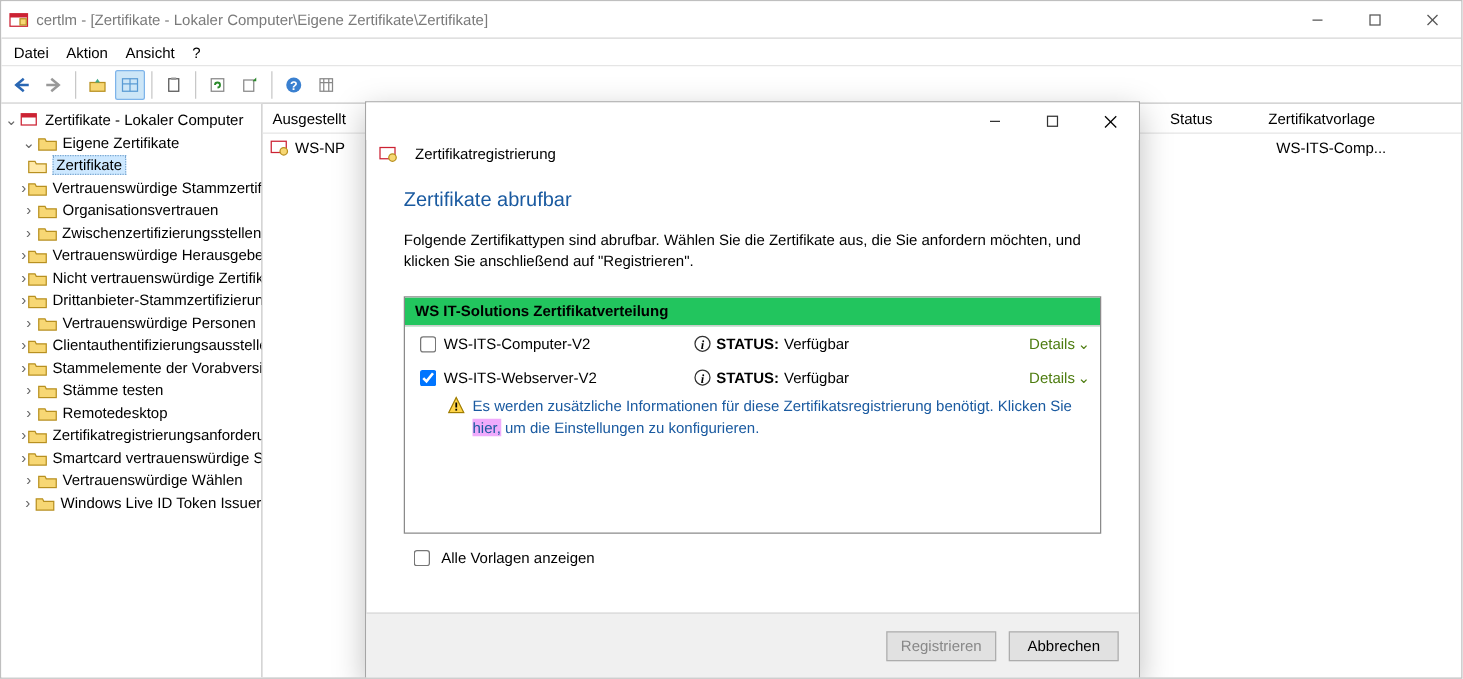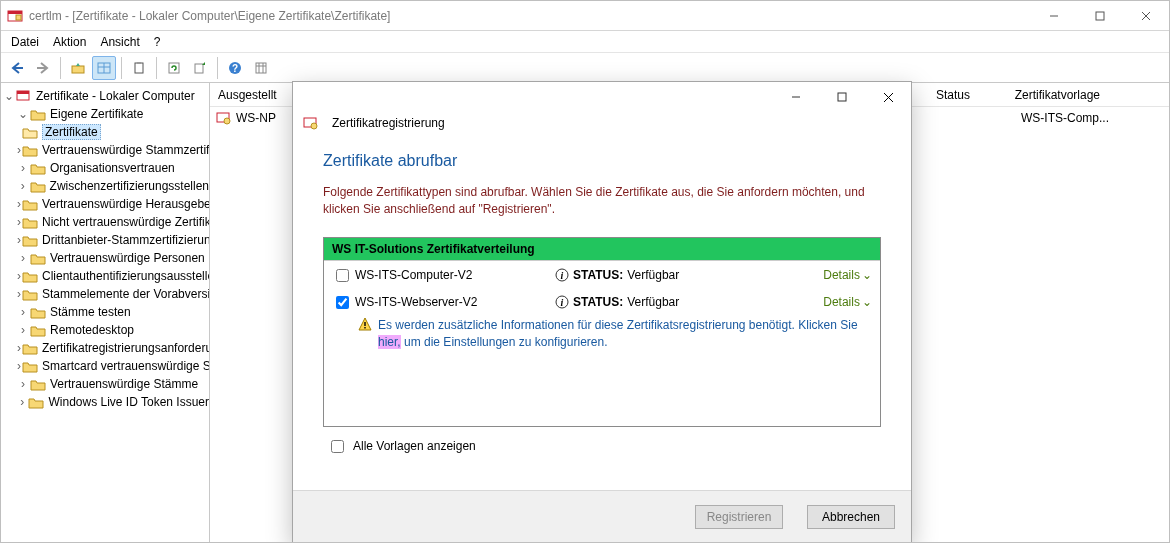--- a/index.html
+++ b/index.html
@@ -117,21 +117,21 @@
   .dlg-titlebar{
     height:30px;background:#fff;display:flex;align-items:center;justify-content:flex-end;
   }
   .dlg-nav{
     padding:4px 10px 6px;display:flex;align-items:center;gap:13px;
   }
   .dlg-body{
     flex:1;padding:6px 30px 0 30px;overflow:hidden;
   }
   .dlg-h1{ color:#1a5aa0;font-size:16px;font-weight:400;margin:10px 0 14px; }
-  .dlg-p{ color:#7f1d1d;margin:0 0 18px;line-height:1.45; }
+  .dlg-p{ color:#000000;margin:0 0 18px;line-height:1.45; }
   .cert-box{
     border:1px solid #8a8a8a;
     height:190px;
     overflow:hidden;
     font-size:12px;
   }
   .cert-box .hdr{
     background:#22c55e;border-bottom:1px solid #ccc;
     font-weight:700;padding:4px 8px;
   }
@@ -145,21 +145,21 @@
   .cert-row .details{margin-left:auto;color:#4d7c0f;cursor:pointer;display:flex;align-items:center;gap:2px;}
   .cert-msg{
     display:flex;padding:2px 8px 8px 34px;color:#1a5aa0;line-height:1.4;
   }
   .cert-msg .warn{margin-right:6px;}
   .hl{background:#f0abfc;}
   .showall{padding:10px 4px;display:flex;align-items:center;gap:6px;}
 
   .dlg-footer{
     height:52px;background:#f0f0f0;border-top:1px solid #d8d8d8;
-    display:flex;align-items:center;justify-content:flex-end;gap:24px;padding:0 16px;
+    display:flex;align-items:center;justify-content:flex-end;gap:10px;padding:0 16px;
   }
   .btn{
     min-width:88px;height:24px;background:#e1e1e1;border:1px solid #adadad;
     display:flex;align-items:center;justify-content:center;font-size:12px;
   }
   .btn.disabled{color:#888;}
 
   
   svg{display:block;}
 </style>
@@ -416,21 +416,21 @@
           </span>
           <span>Smartcard vertrauenswürdige Stammzertifikate</span>
         </li>
         <li style="padding-left: 16px;">
           <span class="twist">›</span>
           <span class="folder-icon">
             <svg width="16" height="13">
               <path d="M1 3h5l1 2h8v7H1z" fill="#f7d774" stroke="#b89020"></path>
             </svg>
           </span>
-          <span>Vertrauenswürdige Stämme</span>
+          <span>Vertrauenswürdige Wählen</span>
         </li>
         <li style="padding-left: 16px;">
           <span class="twist">›</span>
           <span class="folder-icon">
             <svg width="16" height="13">
               <path d="M1 3h5l1 2h8v7H1z" fill="#f7d774" stroke="#b89020"></path>
             </svg>
           </span>
           <span>Windows Live ID Token Issuer</span>
         </li>

